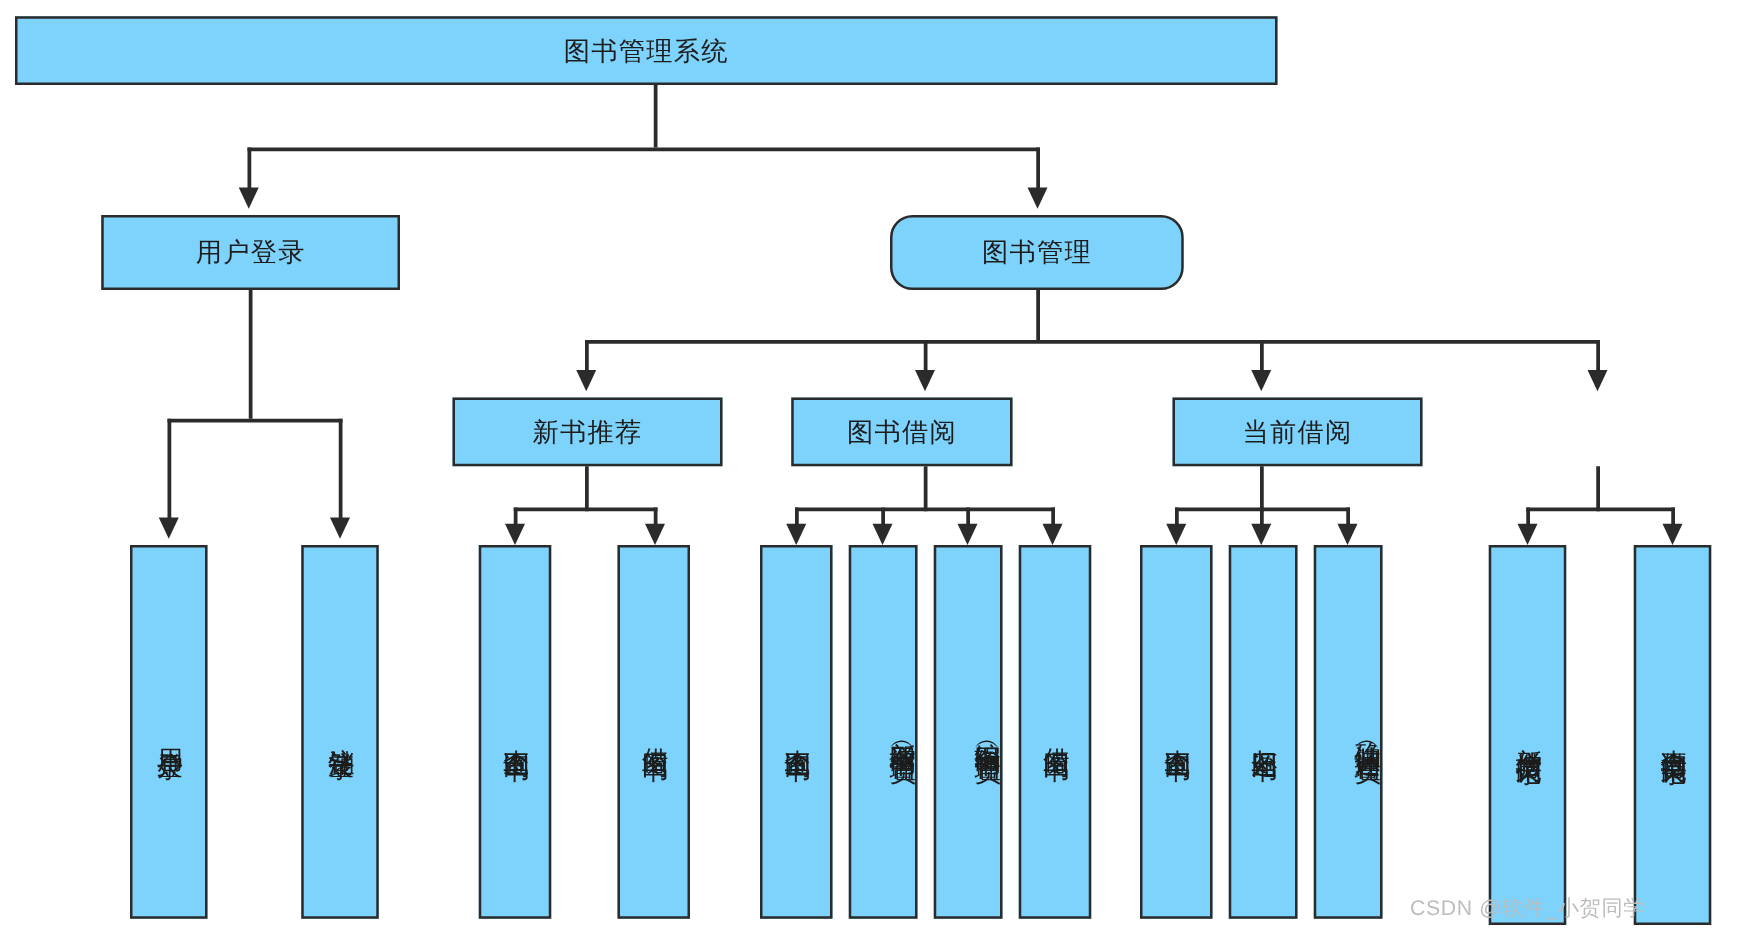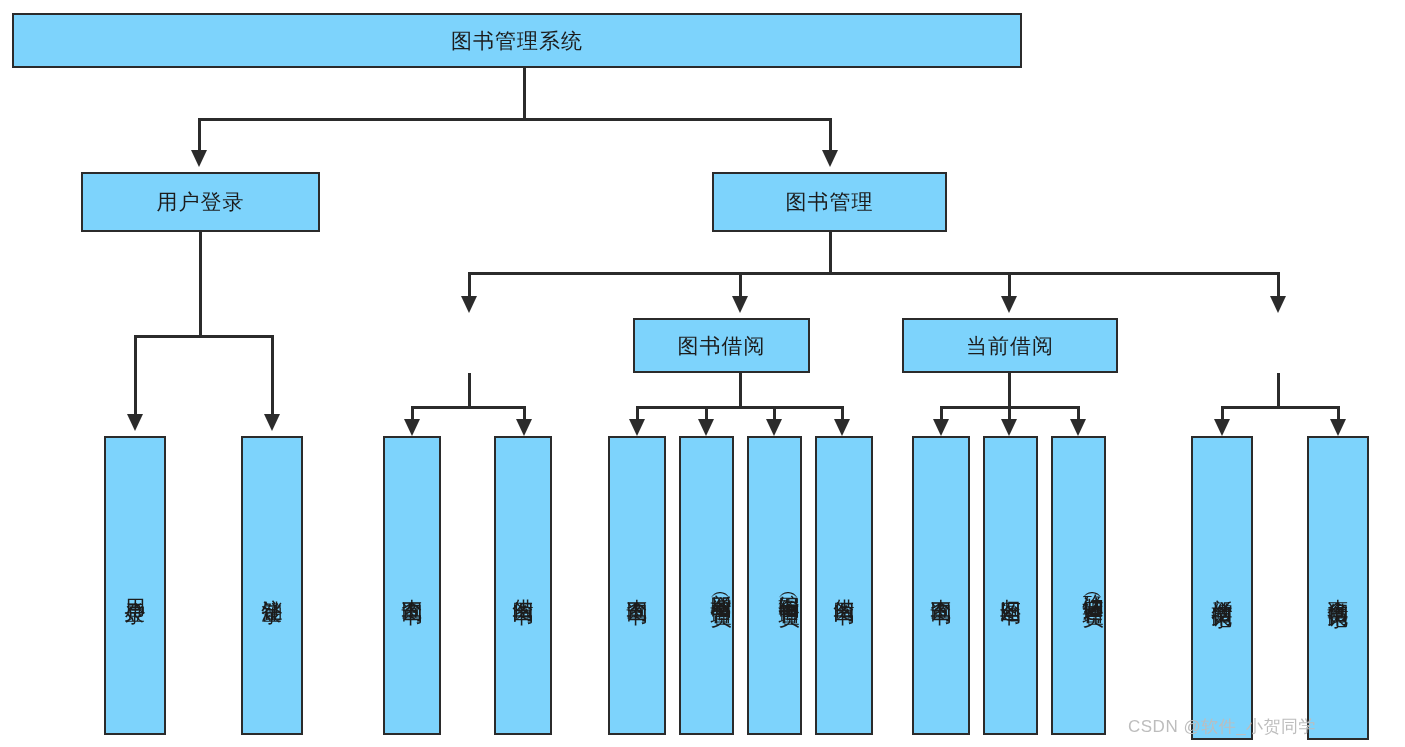--- a/index.html
+++ b/index.html
@@ -80,21 +80,21 @@
   <div class="edge h" style="left:198px; top:118px; width:634px; height:3px;"></div>
 
   <div class="edge v" style="left:198px; top:118px; width:3px; height:33px;"></div>
   <div class="arrow" style="left:191px; top:150px;"></div>
   <div class="edge v" style="left:829px; top:118px; width:3px; height:33px;"></div>
   <div class="arrow" style="left:822px; top:150px;"></div>
 
   <div class="node h" style="left:81px; top:172px; width:239px; height:60px;">
     <span>用户登录</span>
   </div>
-  <div class="node h" style="left:712px; top:172px; width:235px; height:60px;">
+  <div class="node h" style="left:712px; top:172px; width:235px; height:60px;border-radius:18px;">
     <span>图书管理</span>
   </div>
 
   <div class="edge v" style="left:199px; top:232px; width:3px; height:103px;"></div>
   <div class="edge h" style="left:134px; top:335px; width:140px; height:3px;"></div>
   <div class="edge v" style="left:134px; top:335px; width:3px; height:80px;"></div>
   <div class="arrow" style="left:127px; top:414px;"></div>
   <div class="edge v" style="left:271px; top:335px; width:3px; height:80px;"></div>
   <div class="arrow" style="left:264px; top:414px;"></div>
 
@@ -102,24 +102,27 @@
   <div class="edge h" style="left:468px; top:272px; width:812px; height:3px;"></div>
   <div class="edge v" style="left:468px; top:272px; width:3px; height:25px;"></div>
   <div class="arrow" style="left:461px; top:296px;"></div>
   <div class="edge v" style="left:739px; top:272px; width:3px; height:25px;"></div>
   <div class="arrow" style="left:732px; top:296px;"></div>
   <div class="edge v" style="left:1008px; top:272px; width:3px; height:25px;"></div>
   <div class="arrow" style="left:1001px; top:296px;"></div>
   <div class="edge v" style="left:1277px; top:272px; width:3px; height:25px;"></div>
   <div class="arrow" style="left:1270px; top:296px;"></div>
 
+  <div class="node h" style="left:362px; top:318px; width:216px; height:55px;">
+    <span>新书推荐</span>
+  </div>
   <div class="node h" style="left:633px; top:318px; width:177px; height:55px;">
     <span>图书借阅</span>
   </div>
-  <div class="node h" style="left:902px; top:318px; width:216px; height:55px;">
+  <div class="node h" style="left:938px; top:318px; width:200px; height:55px;">
     <span>当前借阅</span>
   </div>
 
   <div class="edge v" style="left:468px; top:373px; width:3px; height:36px;"></div>
   <div class="edge h" style="left:411px; top:406px; width:115px; height:3px;"></div>
   <div class="edge v" style="left:411px; top:406px; width:3px; height:14px;"></div>
   <div class="arrow" style="left:404px; top:419px;"></div>
   <div class="edge v" style="left:523px; top:406px; width:3px; height:14px;"></div>
   <div class="arrow" style="left:516px; top:419px;"></div>
 

